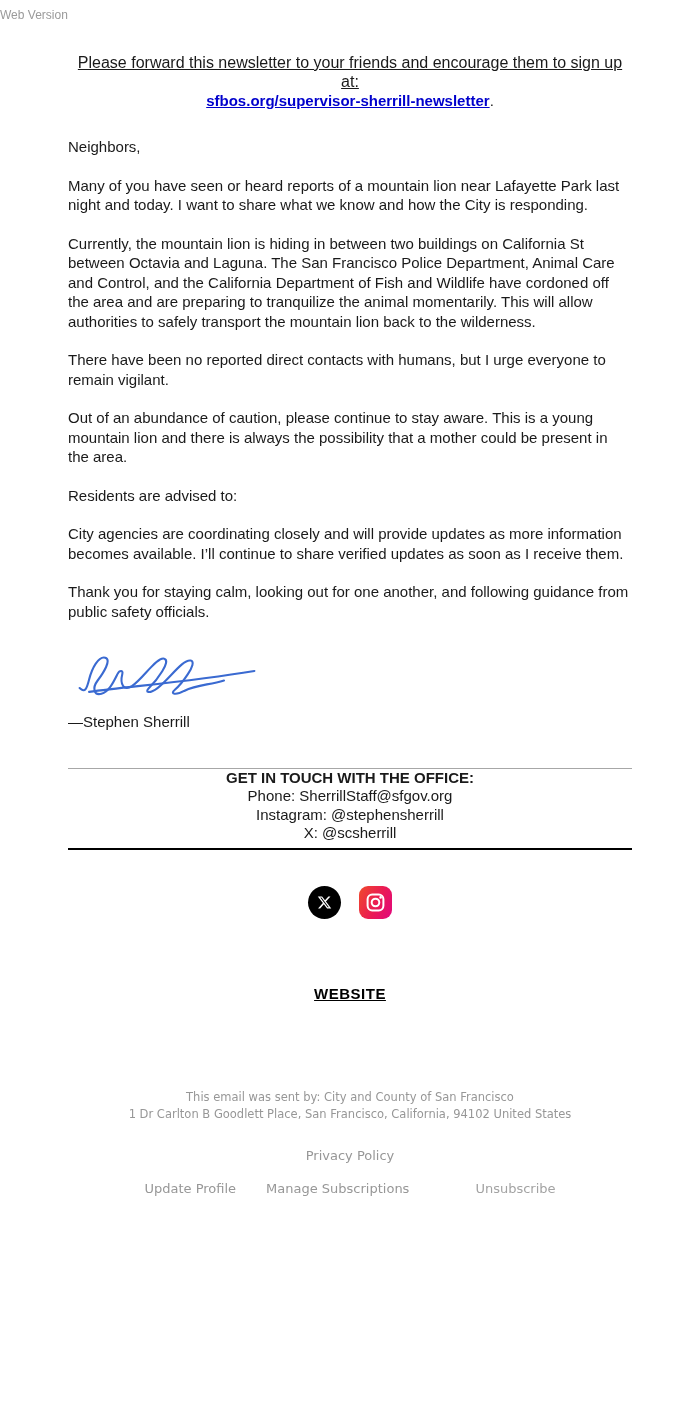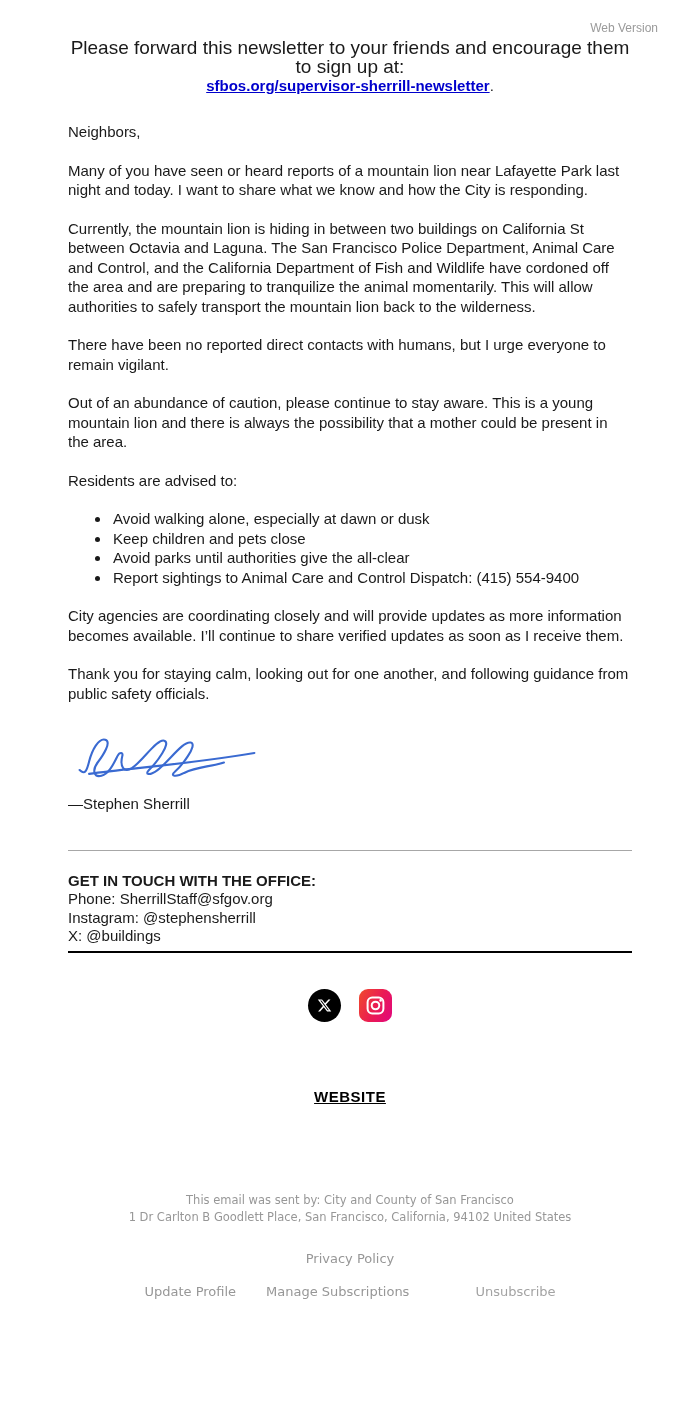--- a/index.html
+++ b/index.html
@@ -6,38 +6,39 @@
   html, body { background: #ffffff; }
   body {
     width: 700px;
     min-height: 1414px;
     margin: 0 auto;
     font-family: "Liberation Sans", sans-serif;
     color: #1a1a1a;
     -webkit-font-smoothing: antialiased;
   }
   .topbar {
-    padding: 18px 42px 0 0;
-    text-align: right;
+    padding: 5px 42px 0 0;
+    text-align: left;
   }
   .web-version {
     font-size: 12px;
     color: #9a9a9a;
     text-decoration: none;
     cursor: pointer;
   }
   .container {
     width: 564px;
     margin: 0 auto;
   }
   .intro {
-    margin-top: 2px;
-    text-align: center;
-    font-size: 19px;
+    margin-top: 30px;
+    text-align: center;
+    font-size: 16px;
     line-height: 19px;
+    text-decoration: underline;
   }
   .intro-link-line {
     text-align: center;
     font-size: 15px;
     line-height: 19px;
   }
   .signup-link {
     color: #0000cc;
     font-weight: bold;
     text-decoration: underline;
@@ -64,23 +65,23 @@
     border: none;
     border-top: 1px solid #a7a7a7;
     margin-top: 36px;
   }
   hr.thick {
     border: none;
     border-top: 2px solid #000000;
     margin-top: 5px;
   }
   .contact {
-    margin-top: 21px;
     font-size: 15px;
     line-height: 18.5px;
+    text-align: center;
   }
   .contact-heading { font-weight: bold; }
   .social {
     margin-top: 36px;
     display: flex;
     justify-content: center;
     align-items: center;
     gap: 18px;
   }
   .social-btn {
@@ -167,26 +168,20 @@
     <a class="signup-link">sfbos.org/supervisor-sherrill-newsletter</a><span>.</span>
   </div>
 
   <div class="letter">
     <p>Neighbors,</p>
     <p>Many of you have seen or heard reports of a mountain lion near Lafayette Park last night and today. I want to share what we know and how the City is responding.</p>
     <p>Currently, the mountain lion is hiding in between two buildings on California St between Octavia and Laguna. The San Francisco Police Department, Animal Care and Control, and the California Department of Fish and Wildlife have cordoned off the area and are preparing to tranquilize the animal momentarily. This will allow authorities to safely transport the mountain lion back to the wilderness.</p>
     <p>There have been no reported direct contacts with humans, but I urge everyone to remain vigilant.</p>
     <p>Out of an abundance of caution, please continue to stay aware. This is a young mountain lion and there is always the possibility that a mother could be present in the area.</p>
     <p>Residents are advised to:</p>
-    <ul>
-      <li>Avoid walking alone, especially at dawn or dusk</li>
-      <li>Keep children and pets close</li>
-      <li>Avoid parks until authorities give the all-clear</li>
-      <li>Report sightings to Animal Care and Control Dispatch: (415) 554-9400</li>
-    </ul>
     <p>City agencies are coordinating closely and will provide updates as more information becomes available. I’ll continue to share verified updates as soon as I receive them.</p>
     <p>Thank you for staying calm, looking out for one another, and following guidance from public safety officials.</p>
 
     <div class="signature-block">
       <svg width="190" height="62" viewBox="0 0 200 62" xmlns="http://www.w3.org/2000/svg">
         <g fill="none" stroke="#3a6ad1" stroke-width="2.2" stroke-linecap="round">
           <path d="M8 49 c6 6 8 -1 10 -9 c3 -12 10 -25 17 -23 c7 2 -2 16 -8 24 c-6 8 -4 16 4 14 c8 -2 13 -13 17 -21 c2 -4 6 -4 5 0 c-3 12 2 18 10 13 c12 -8 26 -31 34 -29 c8 2 -8 23 -16 31 c-5 5 1 6 9 0 c12 -9 27 -31 35 -29 c8 2 -10 25 -17 31 c-5 4 1 6 10 1 c14 -7 26 -6 42 -11"></path>
           <path d="M18 53 C 60 47 120 43 192 31"></path>
         </g>
       </svg>
@@ -194,21 +189,21 @@
 
     <p class="signoff">—Stephen Sherrill</p>
   </div>
 
   <hr class="thin">
 
   <div class="contact">
     <div class="contact-heading">GET IN TOUCH WITH THE OFFICE:</div>
     <div>Phone: SherrillStaff@sfgov.org</div>
     <div>Instagram: @stephensherrill</div>
-    <div>X: @buildings</div>
+    <div>X: @scsherrill</div>
   </div>
 
   <hr class="thick">
 
   <div class="social">
     <a class="social-btn x">
       <svg width="15" height="15" viewBox="0 0 24 24" xmlns="http://www.w3.org/2000/svg">
         <path fill="#ffffff" d="M18.244 2.25h3.308l-7.227 8.26 8.502 11.24H16.17l-5.214-6.817L4.99 21.75H1.68l7.73-8.835L1.254 2.25H8.08l4.713 6.231zm-1.161 17.52h1.833L7.084 4.126H5.117z"></path>
       </svg>
     </a>

